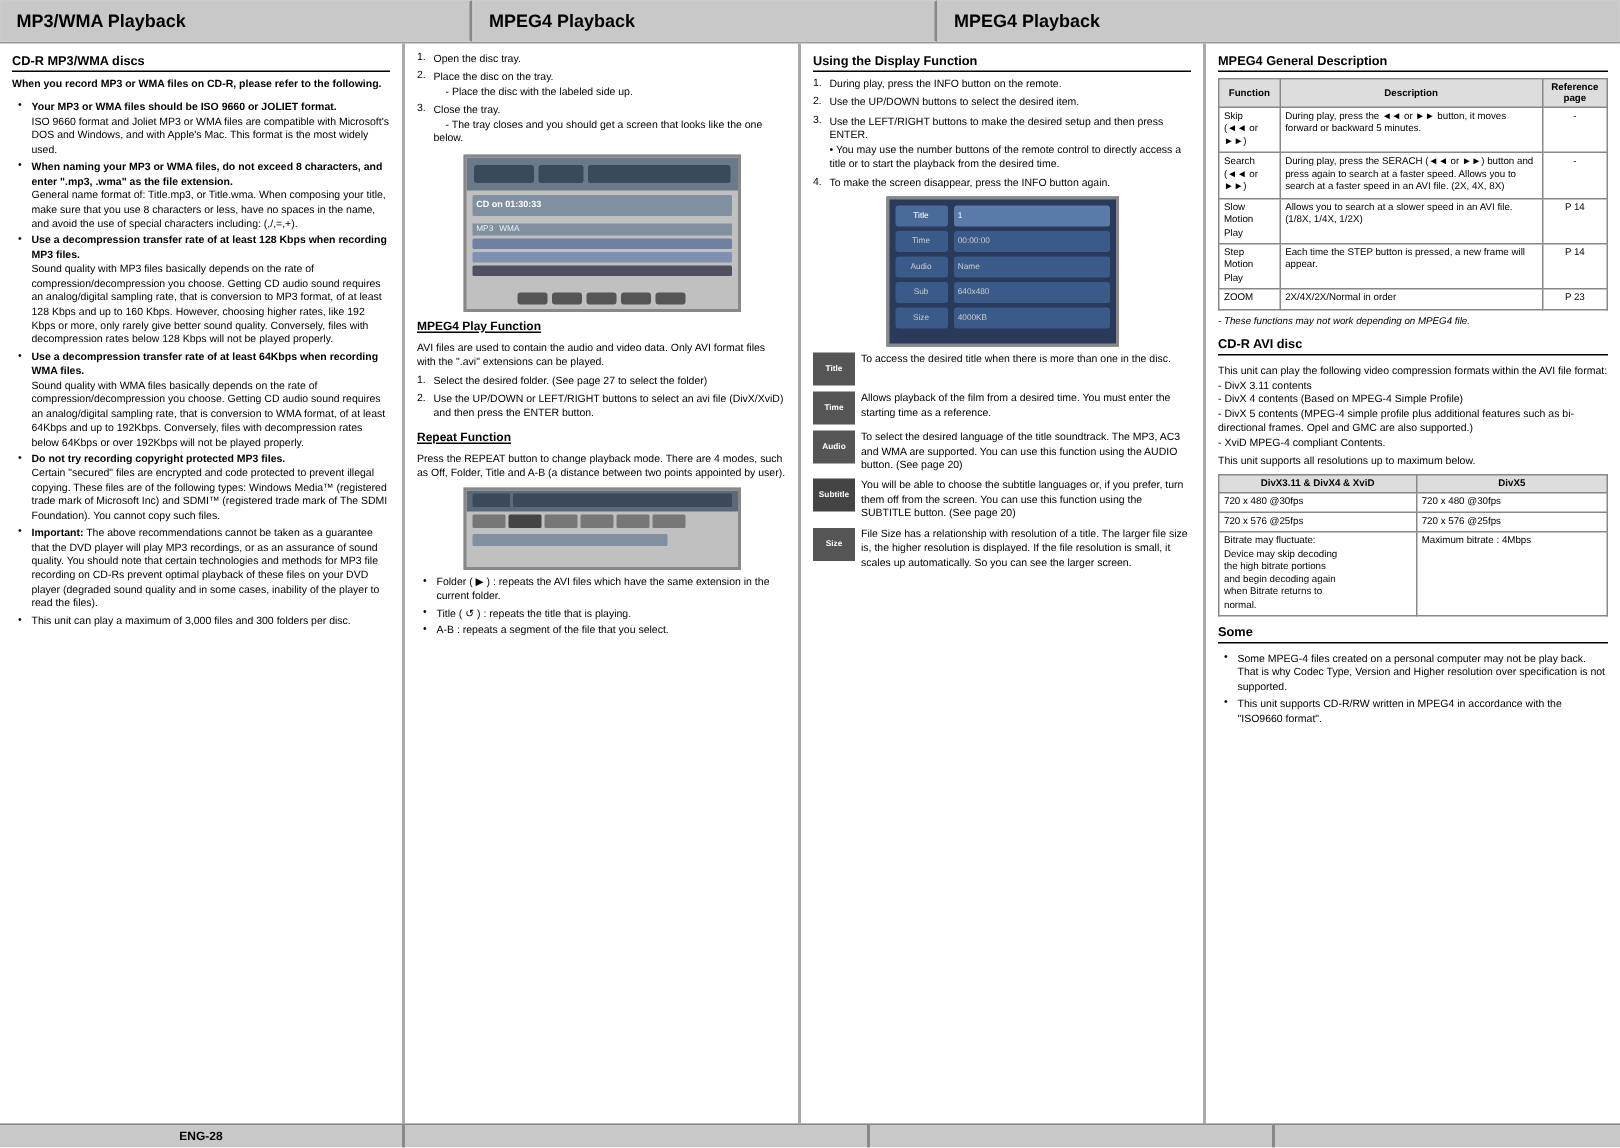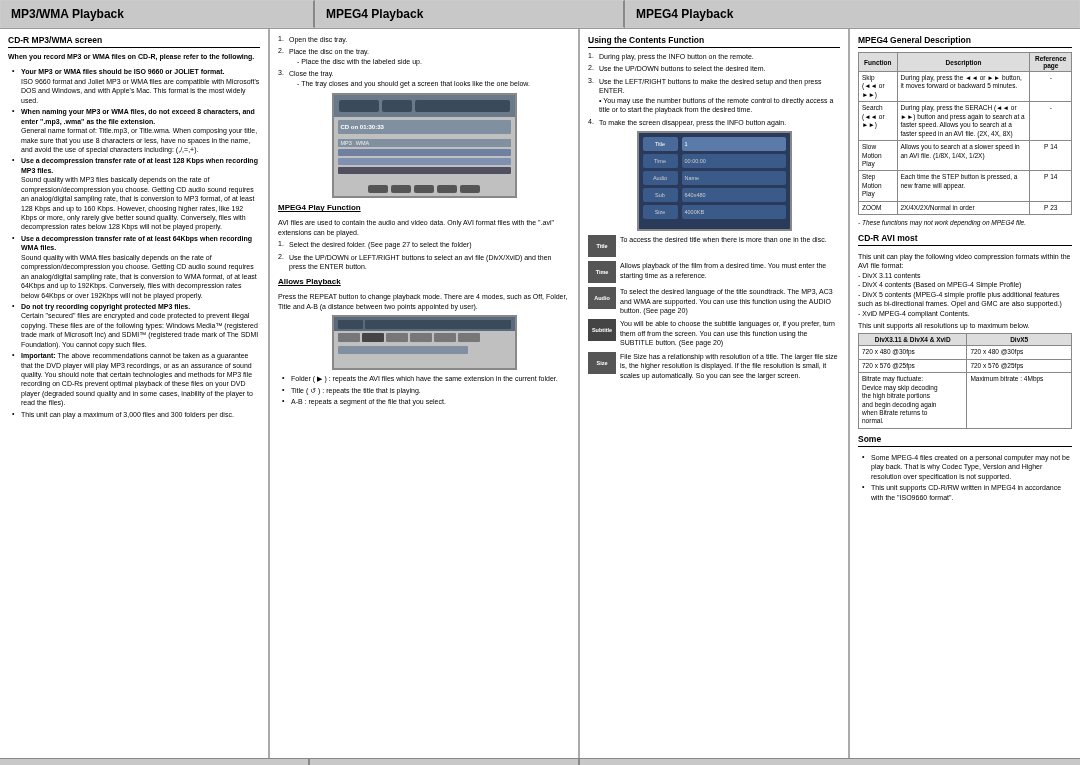--- a/index.html
+++ b/index.html
@@ -61,21 +61,21 @@
     
     .col-mp3 {
       width: 270px;
       border-right: 2px solid #aaa;
       padding: 6px 8px;
       overflow: hidden;
     }
 
     
     .col-mpeg4-left {
-      width: 310px;
+      width: 264px;
       border-right: 2px solid #aaa;
       padding: 6px 8px;
       overflow: hidden;
     }
 
     
     .col-mpeg4-mid {
       width: 270px;
       border-right: 2px solid #aaa;
       padding: 6px 8px;
@@ -292,21 +292,21 @@
     </div>
     <div class="section-header header-mpeg4-2" style="width:540px;">
       <span>MPEG4 Playback</span>
     </div>
   </div>
 
   <div class="content-row">
 
     <div class="col-mp3">
       <div class="sub-header">
-        <span>CD-R MP3/WMA screen</span>
+        <span>CD-R MP3/WMA discs</span>
       </div>
       <p class="bold-text section-gap">When you record MP3 or WMA files on CD-R, please refer to the following.</p>
 
       <div class="bullet-item">
         <span class="bullet">•</span>
         <div class="bullet-text">
           <span class="bold-text">Your MP3 or WMA files should be ISO 9660 or JOLIET format.</span><br>
           <span>ISO 9660 format and Joliet MP3 or WMA files are compatible with Microsoft's DOS and Windows, and with Apple's Mac. This format is the most widely used.</span>
         </div>
       </div>
@@ -421,21 +421,21 @@
       <div class="numbered-item">
         <span class="num">1.</span>
         <span class="item-text">Select the desired folder. (See page 27 to select the folder)</span>
       </div>
       <div class="numbered-item">
         <span class="num">2.</span>
         <span class="item-text">Use the UP/DOWN or LEFT/RIGHT buttons to select an avi file (DivX/XviD) and then press the ENTER button.</span>
       </div>
 
       <div class="sub-header-underline section-gap" style="margin-top:6px; font-size:8px; font-weight:bold;">
-        <span>Allows Playback</span>
+        <span>Repeat Function</span>
       </div>
       <p class="body-text">Press the REPEAT button to change playback mode. There are 4 modes, such as Off, Folder, Title and A-B (a distance between two points appointed by user).</p>
 
       <div style="display:flex; justify-content:center; margin: 4px 0;">
         <div style="width:185px; height:55px; background:#c0c0c0; border:2px solid #888; overflow:hidden;">
           <div style="background:#5a6a7a; height:14px; display:flex; align-items:center; padding:0 4px; gap:2px;">
             <div style="width:25px;height:9px;background:#3a4a5a;border-radius:1px;"></div>
             <div style="flex:1;height:9px;background:#3a4a5a;border-radius:1px;"></div>
           </div>
           <div style="padding:2px 4px; display:flex; gap:2px;">
@@ -461,21 +461,21 @@
         <span class="bullet-text">Title ( ↺ ) : repeats the title that is playing.</span>
       </div>
       <div class="bullet-item">
         <span class="bullet">•</span>
         <span class="bullet-text">A-B : repeats a segment of the file that you select.</span>
       </div>
     </div>
 
     <div class="col-mpeg4-mid">
       <div class="sub-header">
-        <span>Using the Contents Function</span>
+        <span>Using the Display Function</span>
       </div>
 
       <div class="numbered-item">
         <span class="num">1.</span>
         <span class="item-text">During play, press the INFO button on the remote.</span>
       </div>
       <div class="numbered-item">
         <span class="num">2.</span>
         <span class="item-text">Use the UP/DOWN buttons to select the desired item.</span>
       </div>
@@ -596,21 +596,21 @@
             <td>ZOOM</td>
             <td>2X/4X/2X/Normal in order</td>
             <td style="text-align:center;">P 23</td>
           </tr>
         </tbody>
       </table>
 
       <p class="body-text note-text">- These functions may not work depending on MPEG4 file.</p>
 
       <div class="sub-header section-gap" style="margin-top:5px;">
-        <span>CD-R AVI most</span>
+        <span>CD-R AVI disc</span>
       </div>
       <p class="body-text">
         This unit can play the following video compression formats within the AVI file format:<br>
         - DivX 3.11 contents<br>
         - DivX 4 contents (Based on MPEG-4 Simple Profile)<br>
         - DivX 5 contents (MPEG-4 simple profile plus additional features such as bi-directional frames. Opel and GMC are also supported.)<br>
         - XviD MPEG-4 compliant Contents.
       </p>
       <p class="body-text">This unit supports all resolutions up to maximum below.</p>
 
@@ -646,17 +646,20 @@
       </div>
       <div class="bullet-item">
         <span class="bullet">•</span>
         <span class="bullet-text">This unit supports CD-R/RW written in MPEG4 in accordance with the "ISO9660 format".</span>
       </div>
     </div>
 
   </div>
 
   <div class="footer-row">
+    <div class="footer-left">
+      <span>ENG-28</span>
+    </div>
     <div class="footer-mid1"></div>
     <div class="footer-mid2"></div>
   </div>
 
 </div>
 
 </body></html>

